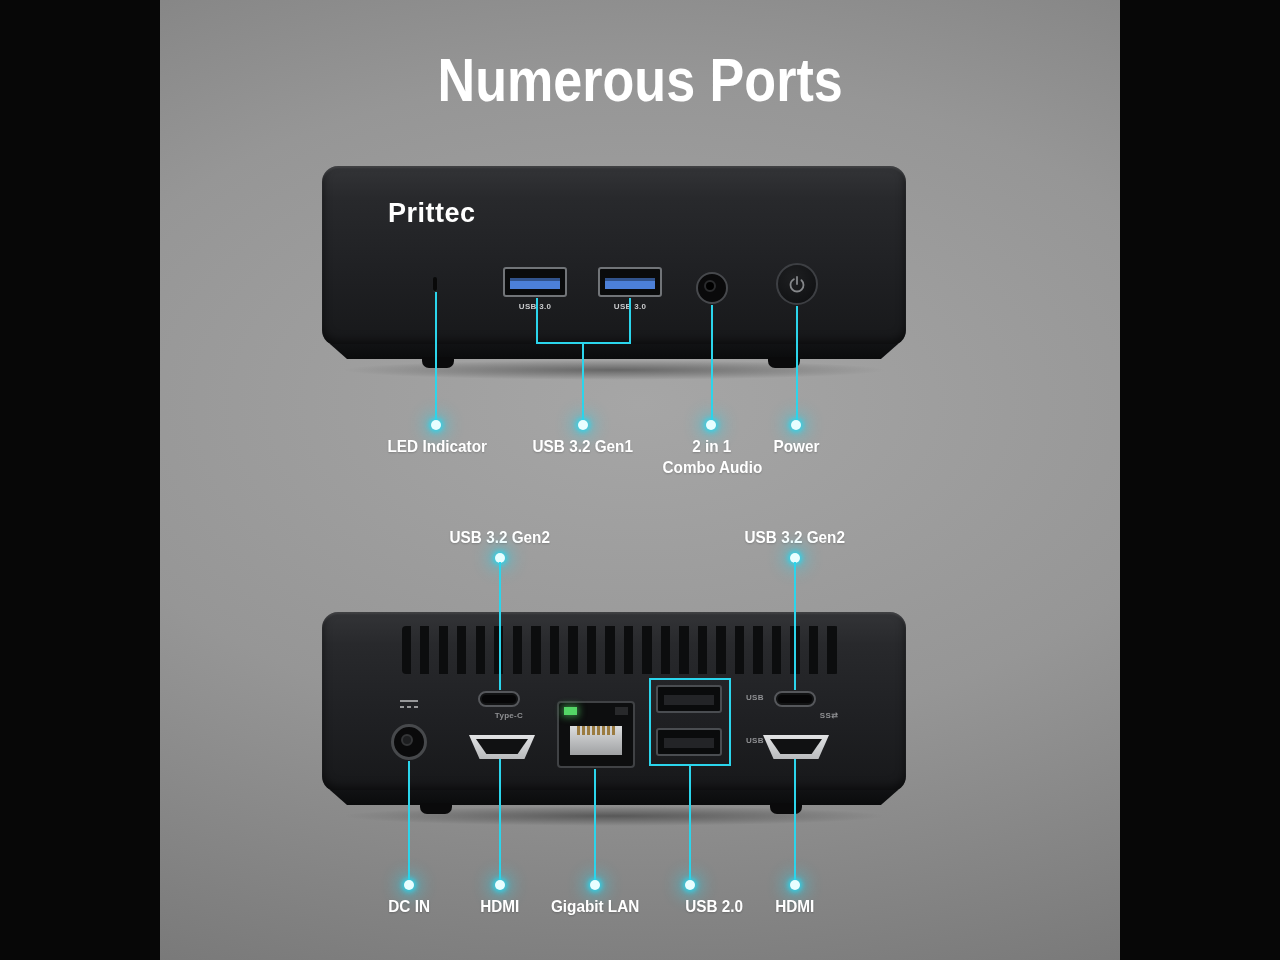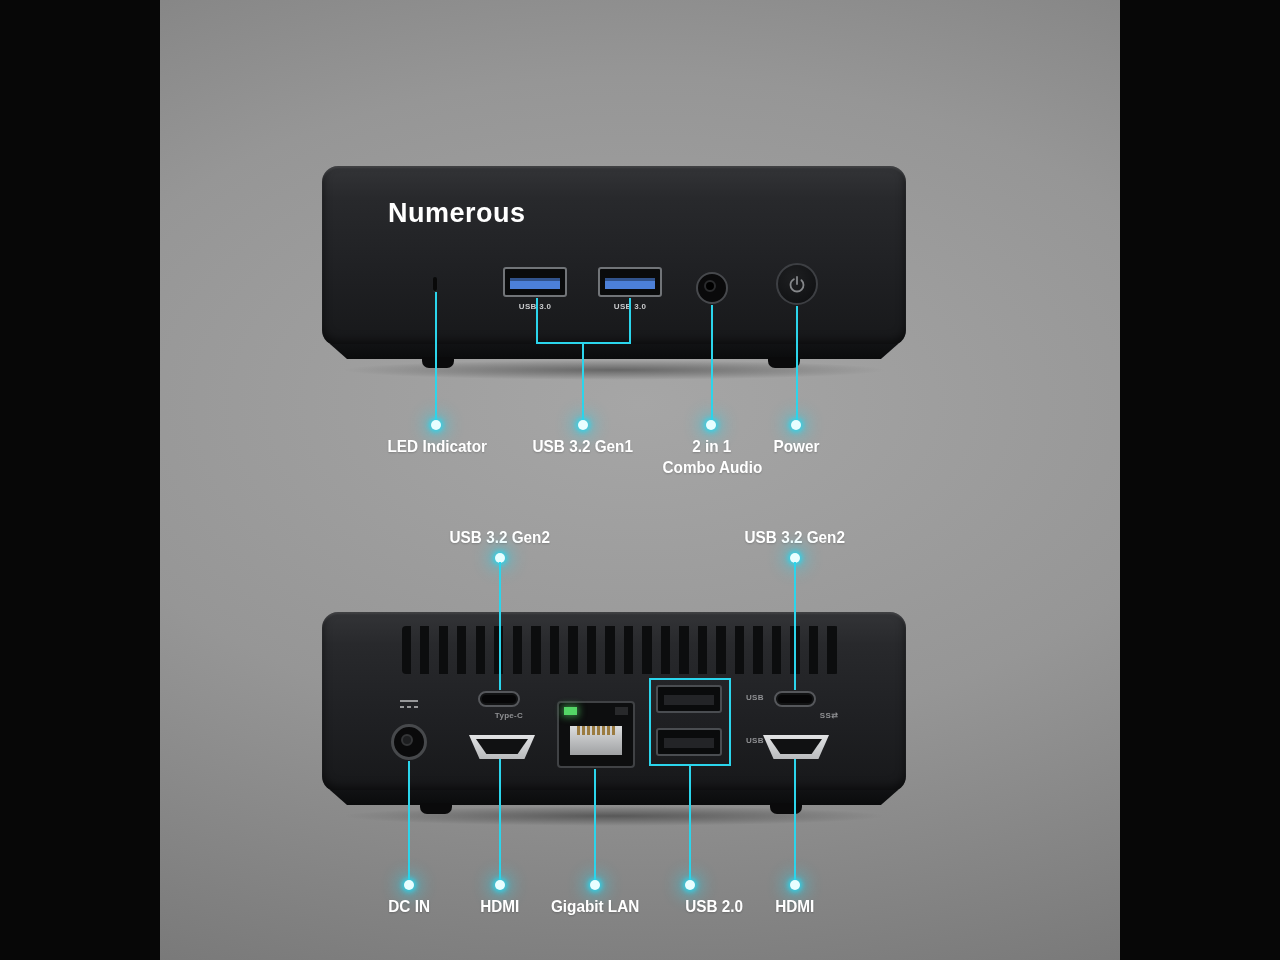--- a/index.html
+++ b/index.html
@@ -70,29 +70,30 @@
   .callout-label .c-inner { display:inline-block; transform:scaleX(.9); }
 </style>
 </head>
 <body>
 
 <div class="stage">
 
   <div class="black-bar left"></div>
   <div class="black-bar right"></div>
 
+  <h1 class="title"><span class="t-inner">Numerous Ports</span></h1>
 
   <div class="device" style="left:322px; top:166px;">
     <div class="shadow"></div>
     <div class="face"></div>
     <div class="base"></div>
     <div class="foot" style="left:100px;"></div>
     <div class="foot" style="left:446px;"></div>
 
-    <div class="logo" style="left:66px; top:32px;">Numerous</div>
+    <div class="logo" style="left:66px; top:32px;">Prittec</div>
 
     <div class="led" style="left:111px; top:111px;"></div>
 
     <div class="usb3" style="left:181px; top:101px;">
       <div class="tongue"></div>
     </div>
     <div class="usb3" style="left:276px; top:101px;">
       <div class="tongue"></div>
     </div>
     <div class="port-mark" style="left:181px; top:136px; width:64px;">USB 3.0</div>

